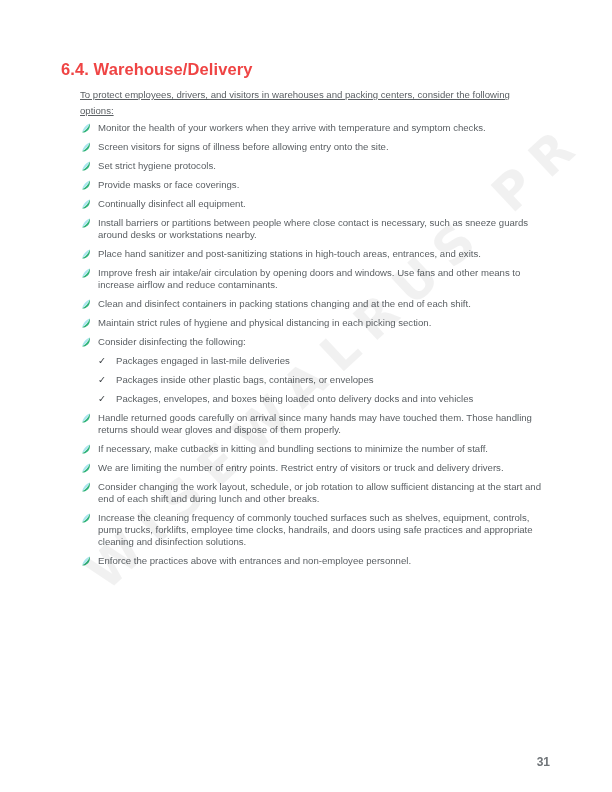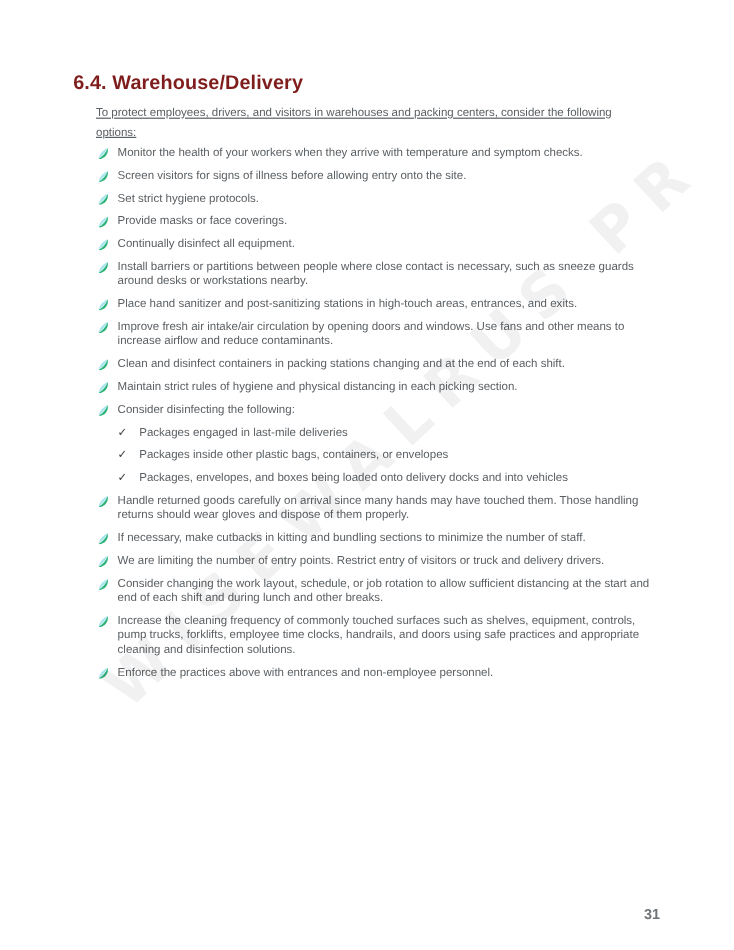--- a/index.html
+++ b/index.html
@@ -15,21 +15,21 @@
       font-family: "Liberation Sans", "DejaVu Sans", sans-serif;
       color: #555a5e;
     }
     .page-title {
       position: absolute;
       left: 61px;
       top: 58px;
       margin: 0;
       font-size: 16.5px;
       font-weight: bold;
-      color: #7f1d1d;
+      color: #ef4444;
       letter-spacing: 0.1px;
       line-height: 22px;
     }
     .intro {
       position: absolute;
       left: 80px;
       top: 87px;
       width: 460px;
       font-size: 9.6px;
       line-height: 16px;

